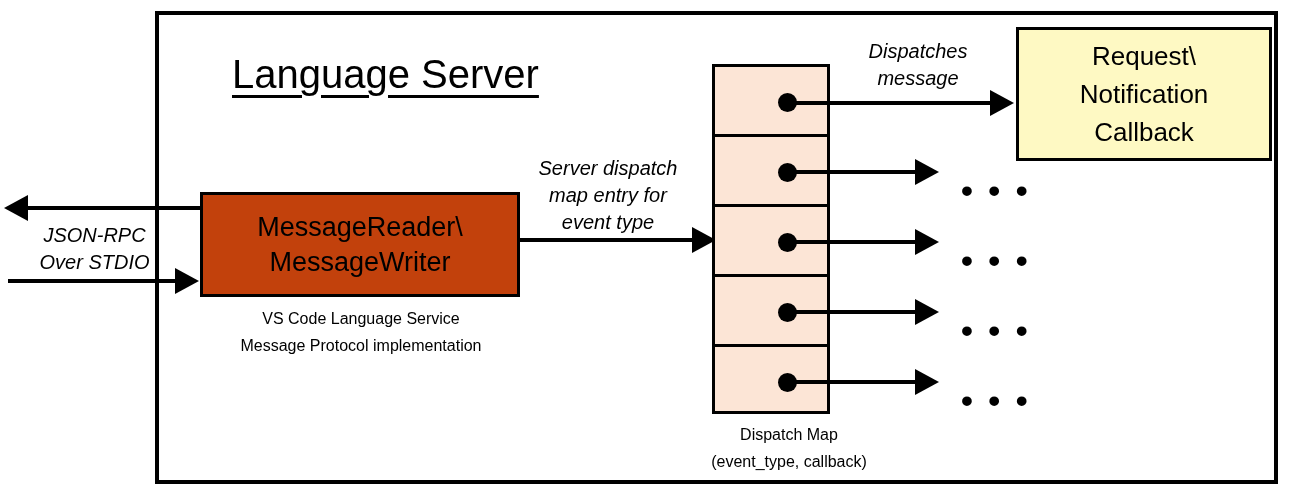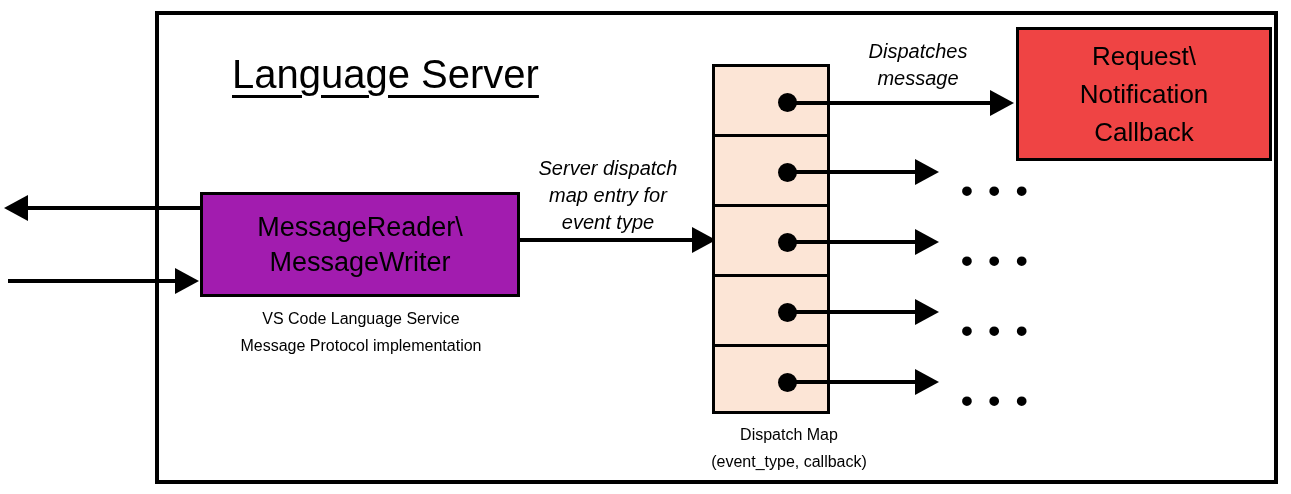--- a/index.html
+++ b/index.html
@@ -55,30 +55,30 @@
     display: flex;
     align-items: center;
     justify-content: center;
     text-align: center;
   }
   .box-reader {
     left: 200px;
     top: 192px;
     width: 320px;
     height: 105px;
-    background: #a21caf;
+    background: #c2410c;
     font-size: 27px;
     line-height: 35px;
   }
   .box-callback {
     left: 1016px;
     top: 27px;
     width: 256px;
     height: 134px;
-    background: #ef4444;
+    background: #fef9c3;
     font-size: 26px;
     line-height: 38px;
   }
 
   
   .dispatch-map {
     position: absolute;
     left: 712px;
     top: 64px;
     width: 118px;
@@ -197,20 +197,22 @@
   <div class="outer-border"></div>
 
   <div class="title">Language Server</div>
 
   <div class="hline" style="left:26px; top:206px; width:176px;"></div>
   <div class="arrow-left" style="left:4px; top:195px;"></div>
 
   <div class="hline" style="left:8px; top:279px; width:170px;"></div>
   <div class="arrow-right" style="left:175px; top:268px;"></div>
 
+  <div class="edge-label label-jsonrpc">JSON-RPC
+Over STDIO</div>
 
   <div class="box box-reader">
     <span style="white-space:pre-line;">MessageReader\
 MessageWriter</span>
   </div>
   <div class="caption caption-reader">VS Code Language Service
 Message Protocol implementation</div>
 
   <div class="hline" style="left:519px; top:238px; width:180px;"></div>
   <div class="arrow-right" style="left:692px; top:227px;"></div>

